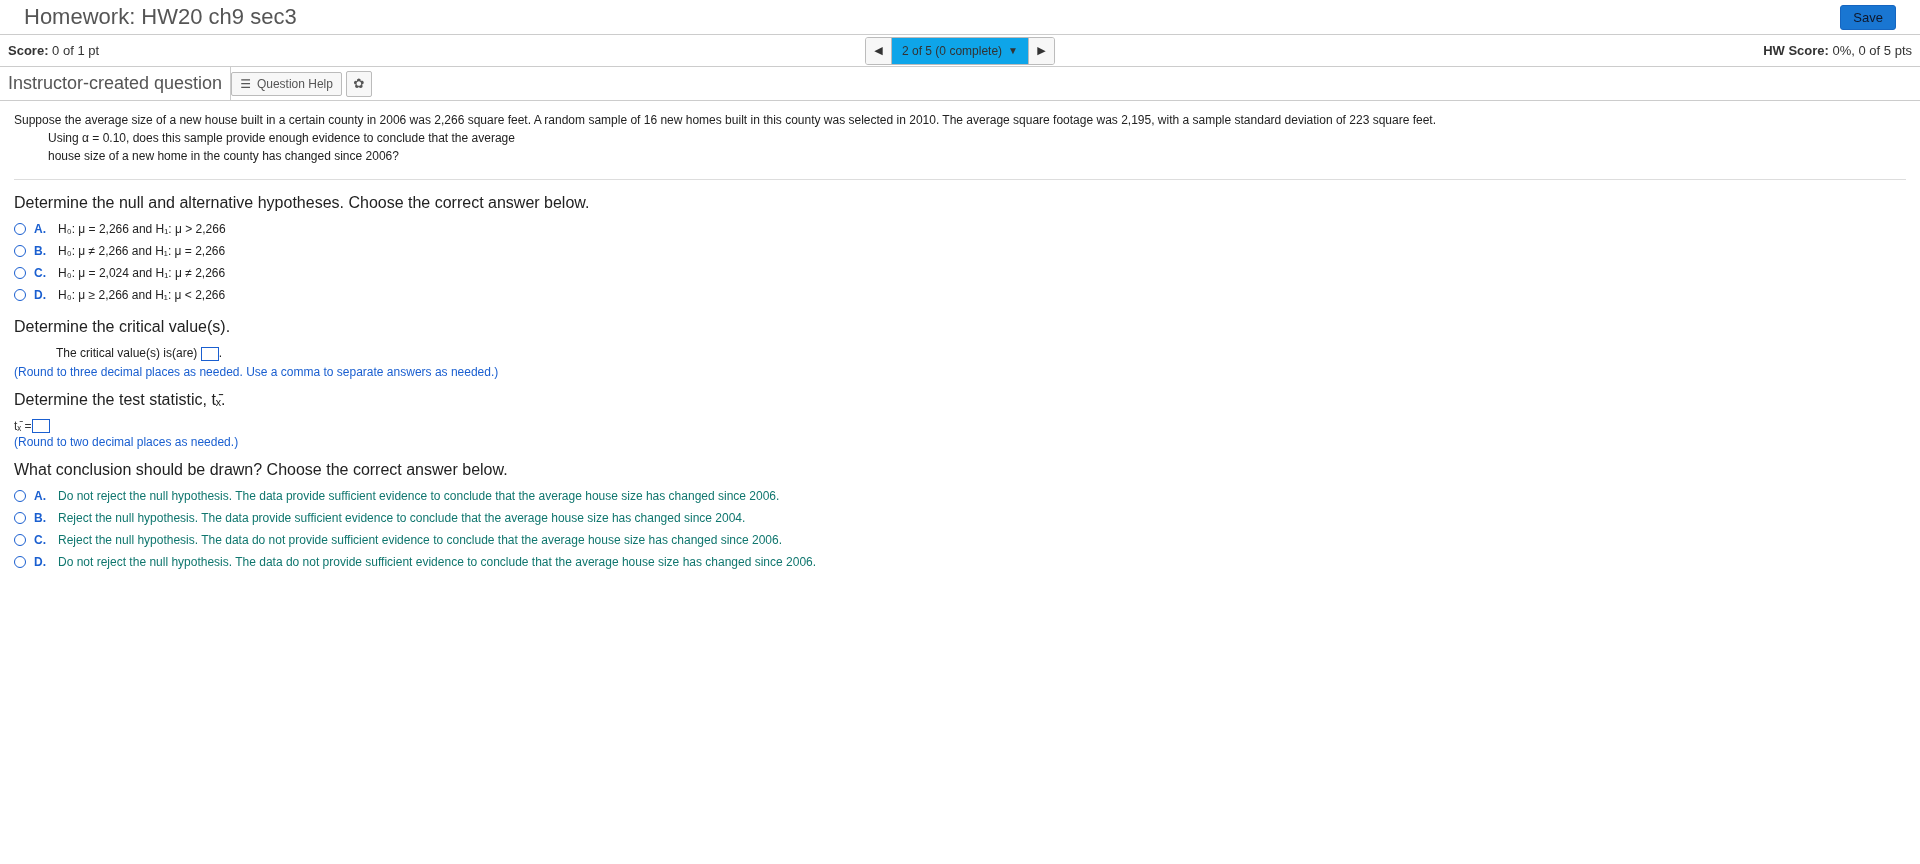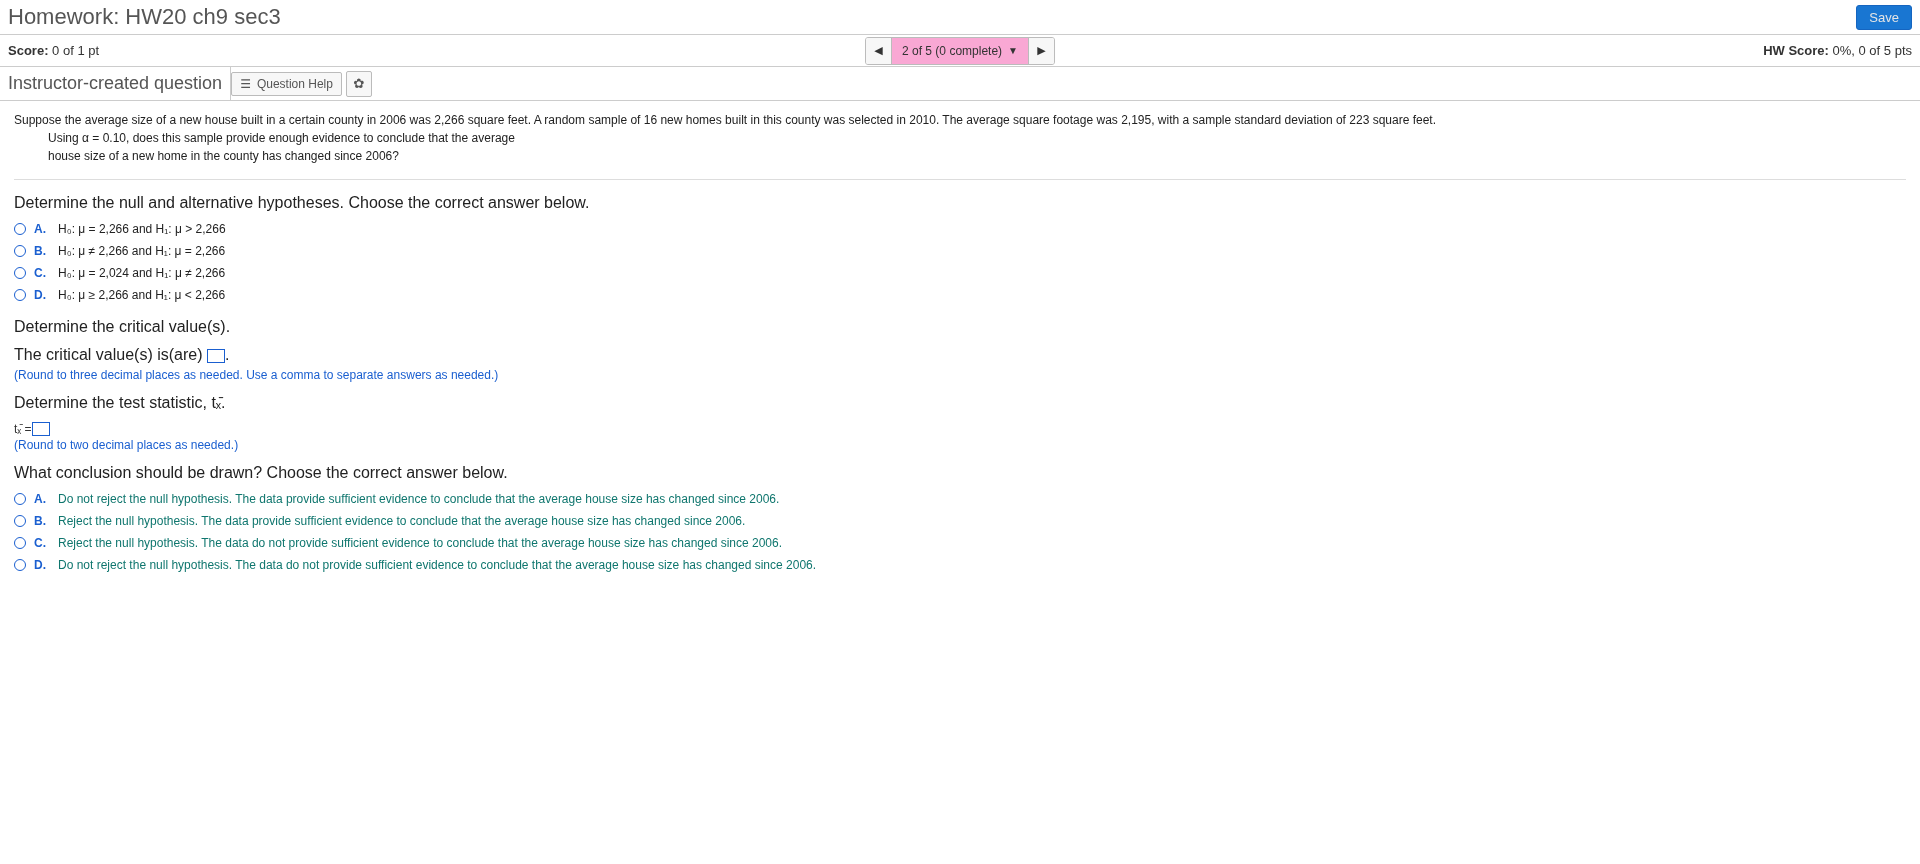--- a/index.html
+++ b/index.html
@@ -1,46 +1,46 @@
 <!DOCTYPE html>
 <html><head>
 <meta charset="utf-8">
 <style>
   * { box-sizing: border-box; margin: 0; padding: 0; }
   body { font-family: Arial, Helvetica, sans-serif; font-size: 12px; color: #333; background: #fff; }
-  .top-bar { display: flex; justify-content: space-between; align-items: center; padding: 4px 8px; border-bottom: 1px solid #ccc; }
+  .top-bar { display: flex; justify-content: space-between; align-items: center; padding: 4px 24px; border-bottom: 1px solid #ccc; }
   .hw-title { font-size: 22px; color: #555; font-weight: 400; }
-  .save-btn { background: #1976d2; color: #e5e5e5; border: 1px solid #1565c0; border-radius: 3px; padding: 4px 12px; font-size: 13px; cursor: pointer; }
+  .save-btn { background: #1976d2; color: #0f172a; border: 1px solid #1565c0; border-radius: 3px; padding: 4px 12px; font-size: 13px; cursor: pointer; }
   .score-row { display: flex; justify-content: space-between; align-items: center; padding: 8px 8px; border-bottom: 1px solid #ccc; position: relative; }
   .score-left { font-size: 13px; }
   .score-left b { font-weight: bold; }
   .nav-center { position: absolute; left: 50%; transform: translateX(-50%); display: flex; align-items: center; border: 1px solid #bbb; border-radius: 3px; overflow: hidden; }
   .nav-btn { width: 26px; height: 26px; display: flex; align-items: center; justify-content: center; background: #f7f7f7; border: none; border-right: 1px solid #bbb; cursor: pointer; font-size: 11px; color: #333;}
   .nav-btn:last-child { border-right: none; border-left: 1px solid #bbb;}
-  .nav-mid { padding: 0 10px; font-size: 12px; color: #333; display: flex; align-items: center; gap: 6px; height: 26px; background:#f9a8d4; cursor:pointer;}
+  .nav-mid { padding: 0 10px; font-size: 12px; color: #333; display: flex; align-items: center; gap: 6px; height: 26px; background:#0ea5e9; cursor:pointer;}
   .nav-mid .caret { font-size: 10px; }
   .score-right { font-size: 13px; }
   .subhead-row { display: flex; justify-content: flex-start; align-items: center; border-bottom: 1px solid #ccc; }
   .subhead-left { font-size: 18px; color: #555; padding: 6px 8px; border-right: 1px solid #ccc; }
   .subhead-right { display: flex; align-items: center; gap: 0; padding-right:4px;}
   .qhelp-btn { border: 1px solid #bbb; background: #f7f7f7; padding: 4px 8px; font-size: 12px; color: #555; cursor: pointer; display: flex; align-items: center; gap: 6px; border-radius:2px;}
   .gear-btn { border: 1px solid #bbb; background: #f7f7f7; width: 26px; height: 26px; display:flex; align-items:center; justify-content:center; cursor:pointer; margin-left:4px; border-radius:2px; color:#555;}
   .content { padding: 10px 14px; }
   .stem { font-size: 12px; color: #222; line-height: 1.5; }
   .stem .indent { padding-left: 34px; display:block;}
   .divider { border-top: 1px solid #ddd; margin: 14px 0; }
   .part-prompt { font-size: 16px; color: #222; margin-bottom: 10px; }
   .options { display: flex; flex-direction: column; gap: 8px; margin-bottom: 16px; }
   .opt-row { display: flex; align-items: center; gap: 8px; font-size: 12px; }
   .radio { width: 12px; height: 12px; border: 1.5px solid #1a5fd0; border-radius: 50%; flex-shrink: 0; cursor:pointer; }
   .opt-letter { color: #1a5fd0; font-weight: bold; min-width:16px;}
   .opt-text { color: #222; }
   .ans-input { width: 18px; height: 14px; border: 1.5px solid #1a5fd0; display: inline-block; vertical-align: middle; background:#fff;}
   .hint { color: #1a5fd0; font-size: 12px; margin-top:2px; margin-bottom:12px;}
-  .line { font-size:16px; color:#222; margin-bottom:4px;}
+  .line { font-size:12px; color:#222; margin-bottom:4px;margin-left:42px;}
   .tstat-row { display:flex; align-items:center; font-size:12px; margin-bottom:2px;}
   .optb .opt-text{ color:#0f766e;}
 </style>
 </head>
 <body>
 
 <div class="top-bar">
   <div class="hw-title">Homework: HW20 ch9 sec3</div>
   <button class="save-btn">Save</button>
 </div>
@@ -124,21 +124,21 @@
   <div class="part-prompt">What conclusion should be drawn? Choose the correct answer below.</div>
   <div class="options optb">
     <div class="opt-row">
       <span class="radio"></span>
       <span class="opt-letter">A.</span>
       <span class="opt-text">Do not reject the null hypothesis. The data provide sufficient evidence to conclude that the average house size has changed since 2006.</span>
     </div>
     <div class="opt-row">
       <span class="radio"></span>
       <span class="opt-letter">B.</span>
-      <span class="opt-text">Reject the null hypothesis. The data provide sufficient evidence to conclude that the average house size has changed since 2006.</span>
+      <span class="opt-text">Reject the null hypothesis. The data provide sufficient evidence to conclude that the average house size has changed since 2004.</span>
     </div>
     <div class="opt-row">
       <span class="radio"></span>
       <span class="opt-letter">C.</span>
       <span class="opt-text">Reject the null hypothesis. The data do not provide sufficient evidence to conclude that the average house size has changed since 2006.</span>
     </div>
     <div class="opt-row">
       <span class="radio"></span>
       <span class="opt-letter">D.</span>
       <span class="opt-text">Do not reject the null hypothesis. The data do not provide sufficient evidence to conclude that the average house size has changed since 2006.</span>

